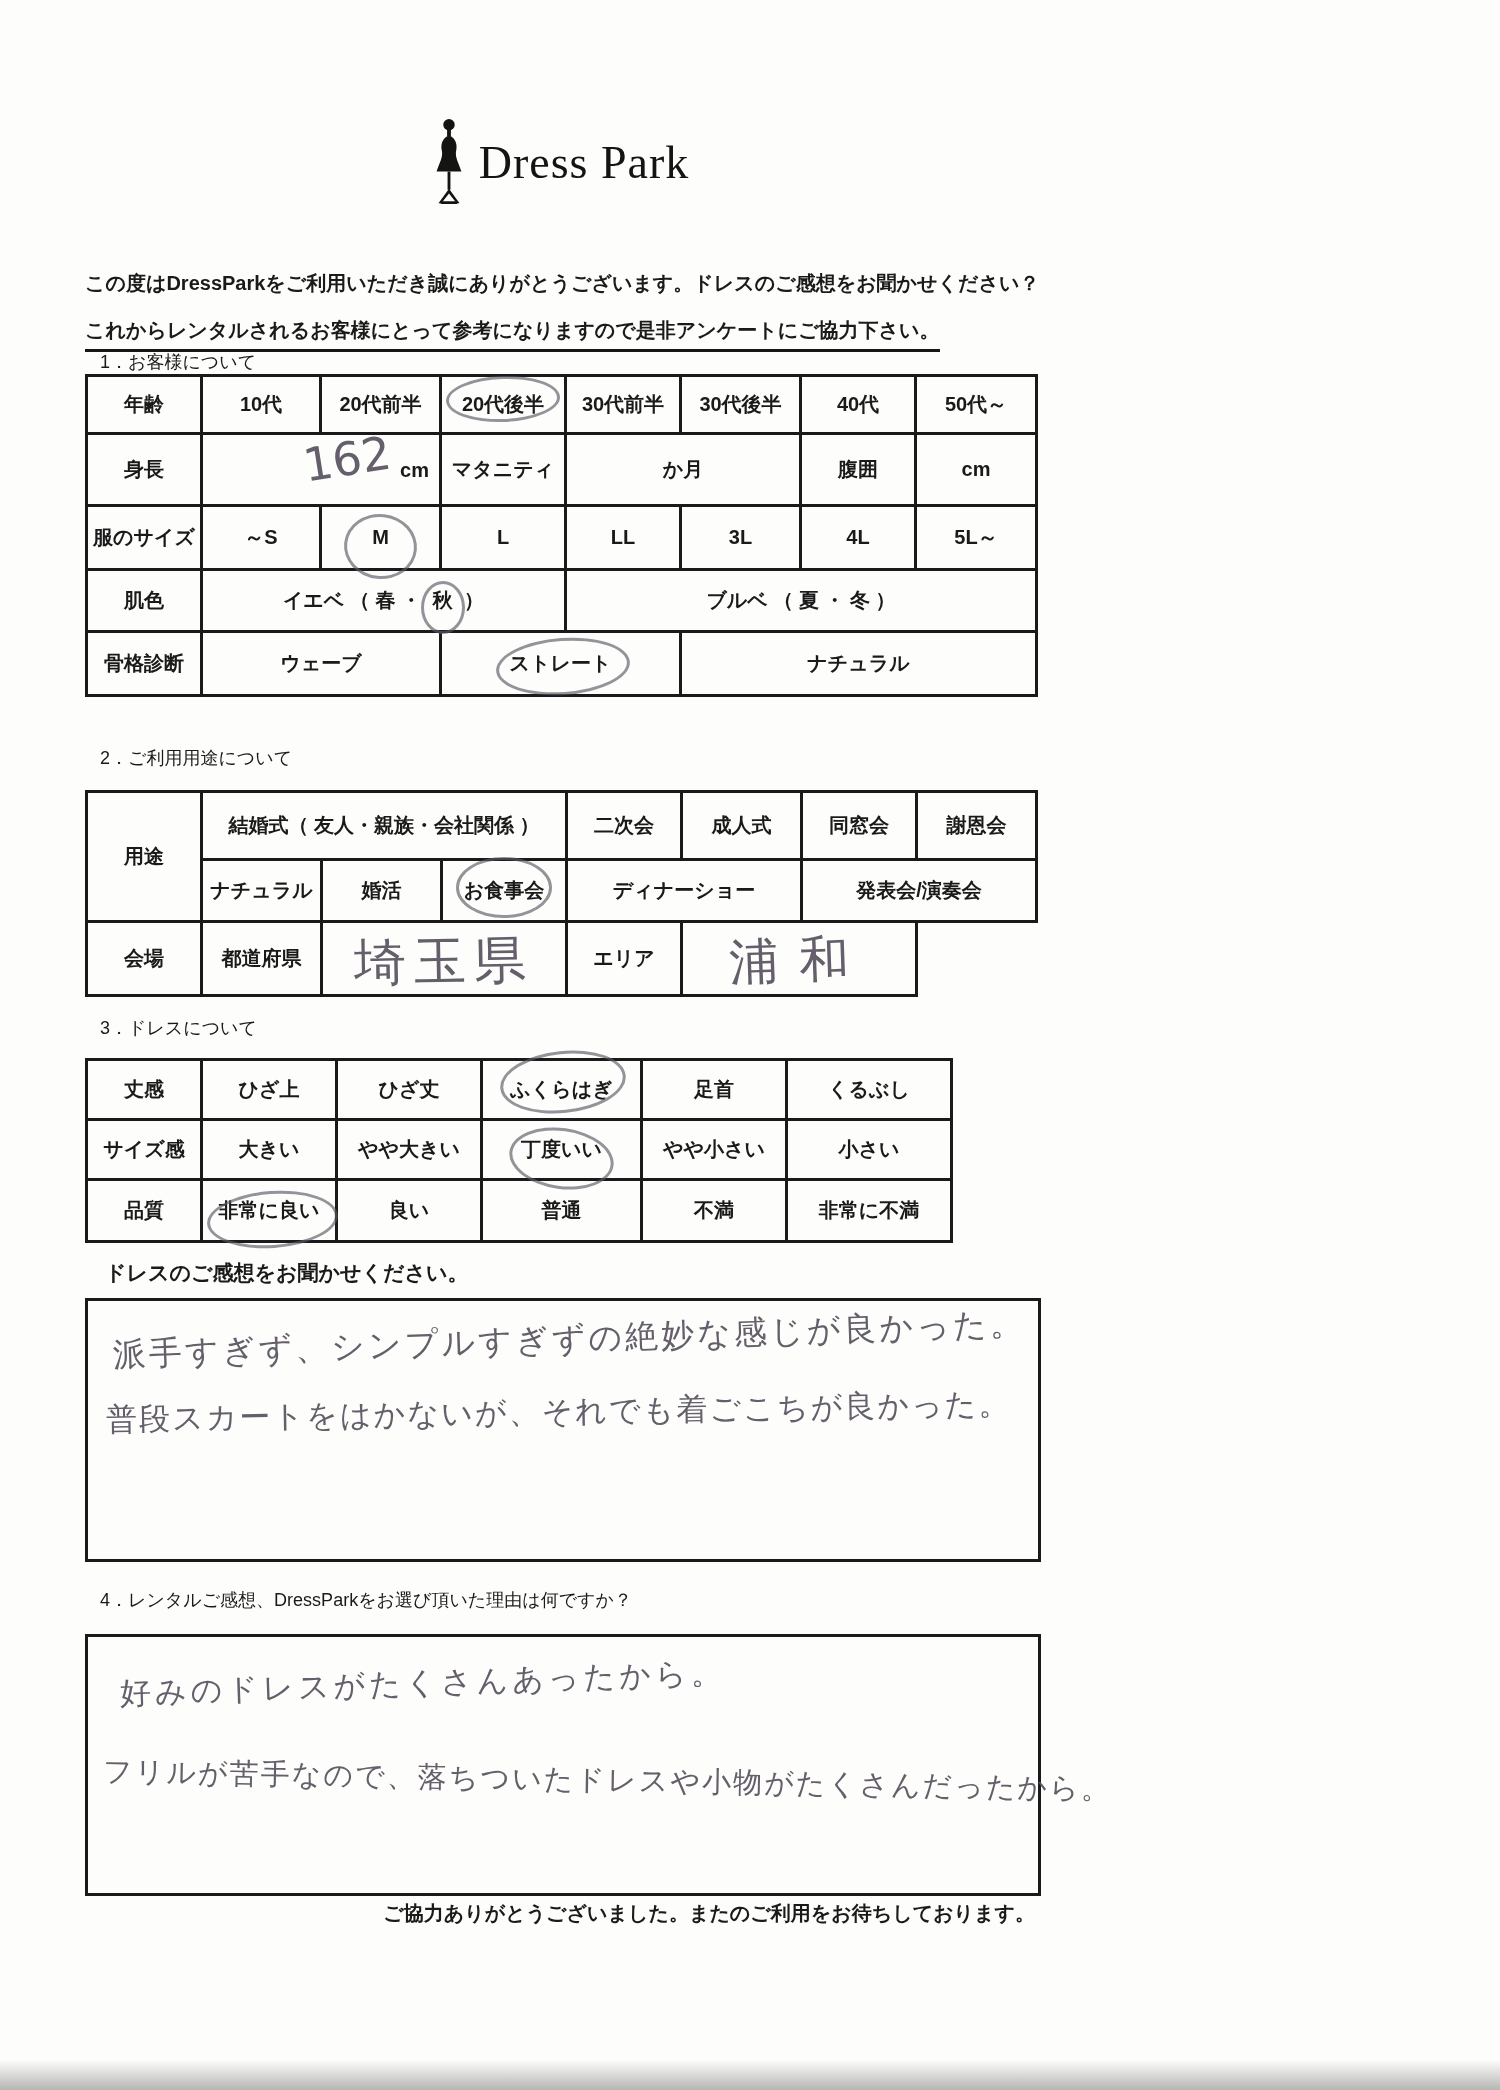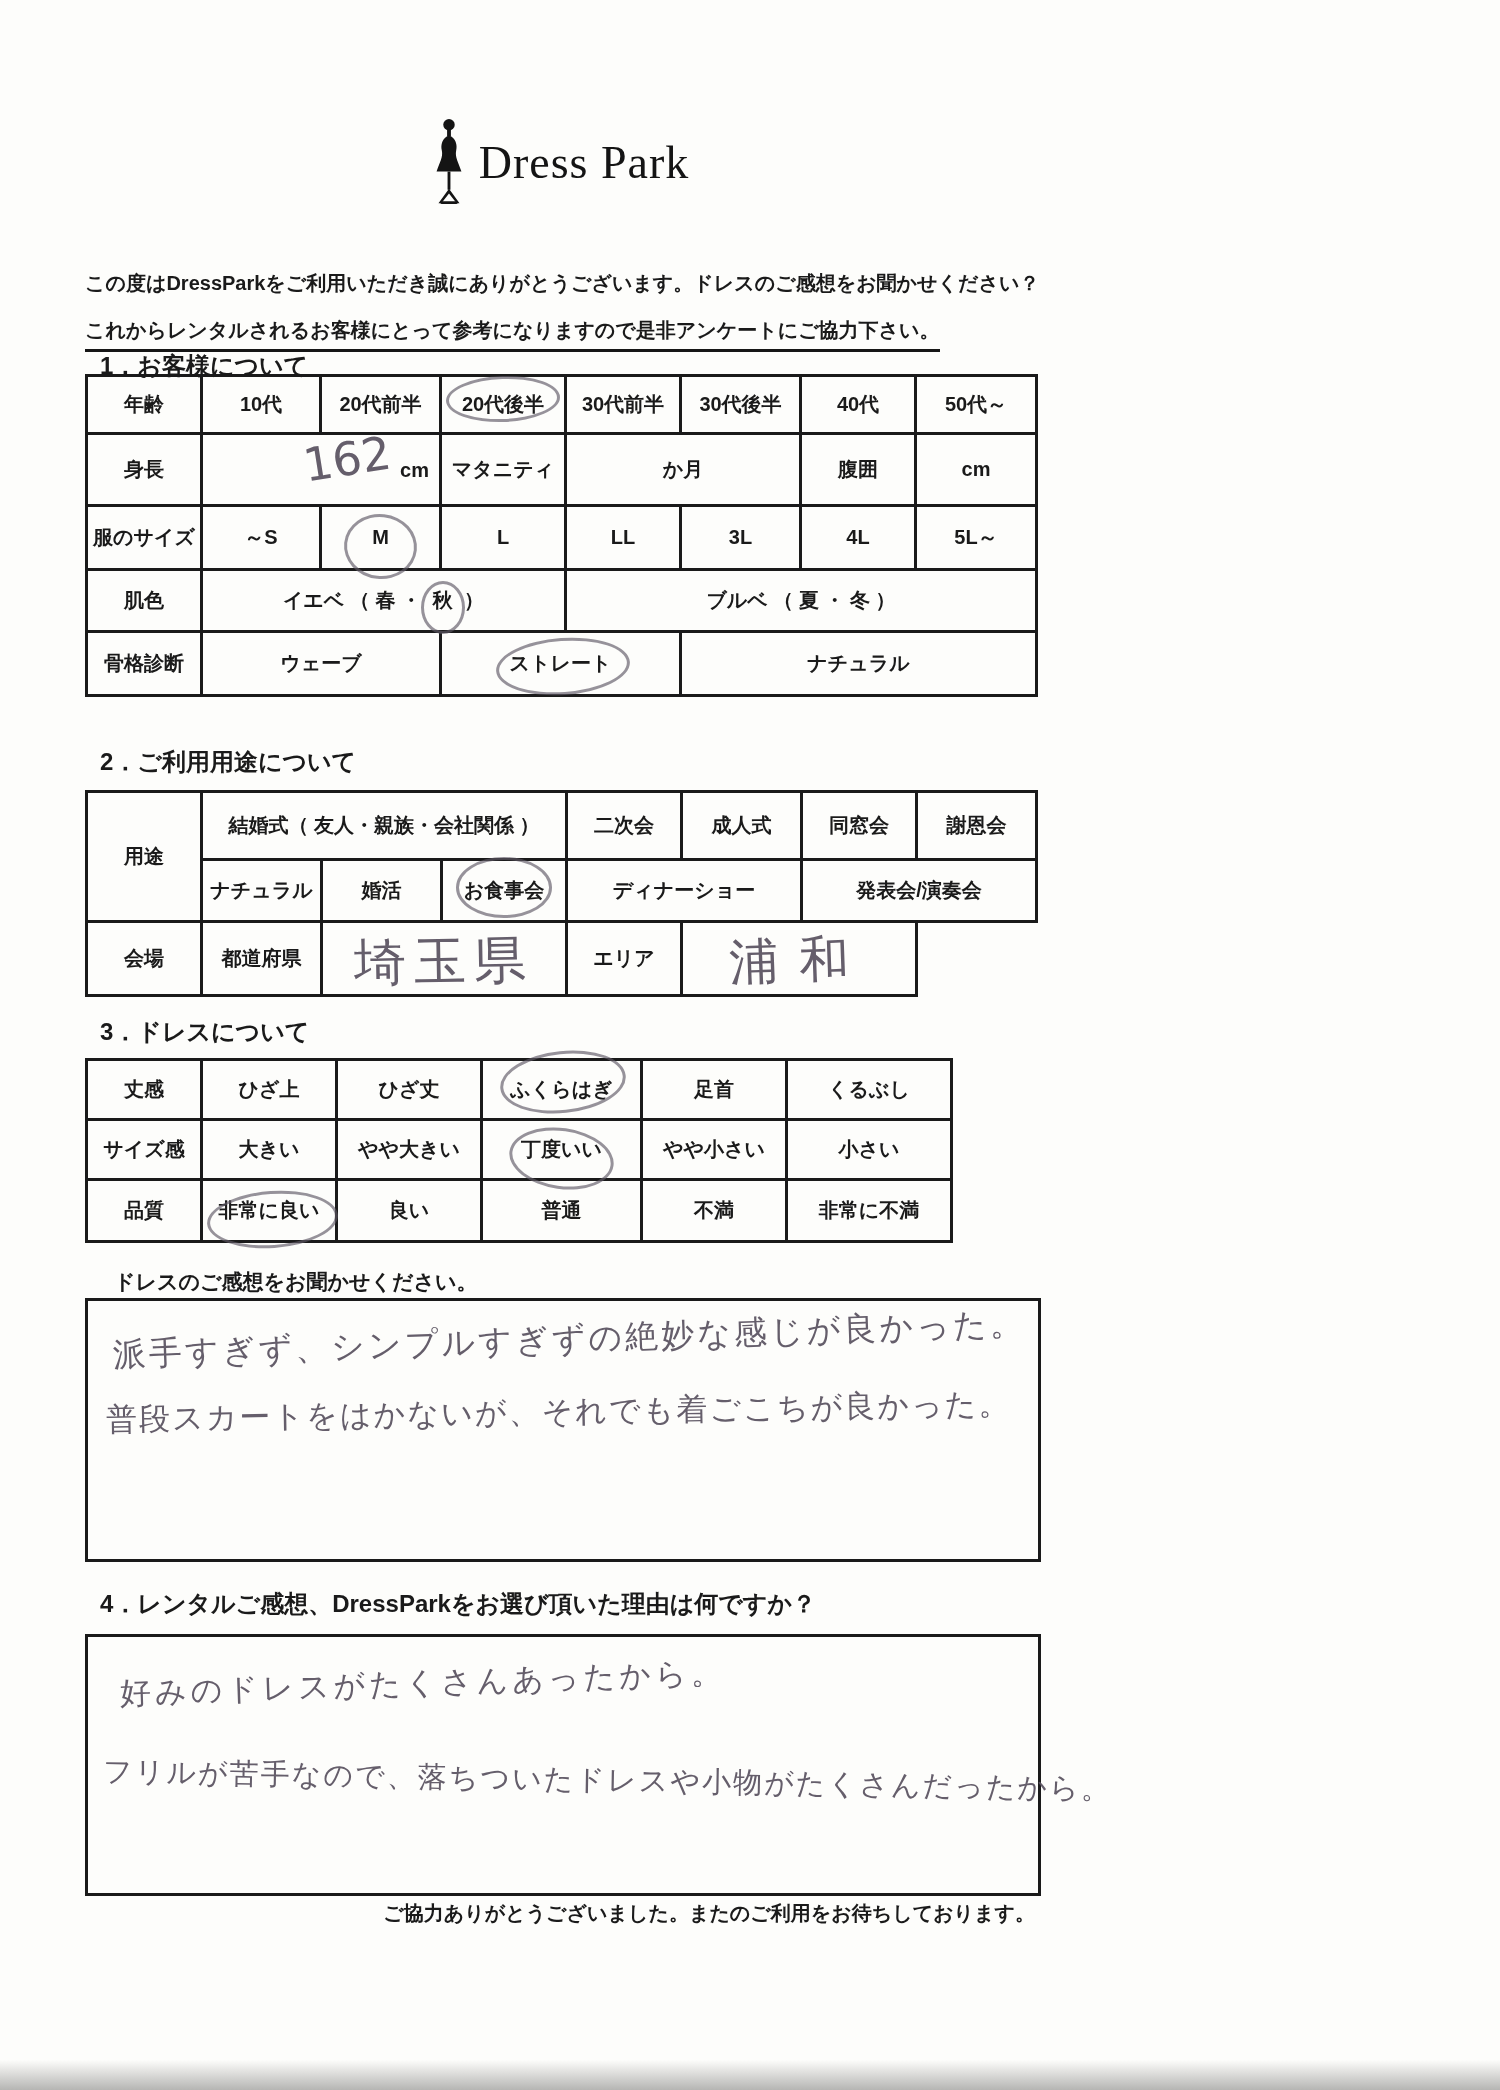--- a/index.html
+++ b/index.html
@@ -17,23 +17,23 @@
   .logo-text{font-family:"Liberation Serif","DejaVu Serif",serif;
              font-size:46px; letter-spacing:1px; color:#141414;}
   
   .intro{position:absolute; top:268px; left:85px; width:1010px;
          font-size:20px; font-weight:600; line-height:1.55;}
   .intro p{margin:0;}
   .intro .u{margin-top:16px;}
   .intro .u span{display:inline-block; font-weight:700;
                  border-bottom:3px solid #161616; padding-bottom:3px;}
   
-  .sec{position:absolute; left:100px; margin:0; font-size:24px; font-weight:700;}
+  .sec{position:absolute; left:100px; margin:0; font-size:18px; font-weight:400;}
   .sec1{top:350px;} .sec2{top:746px;} .sec3{top:1016px;}
-  .fb-prompt{position:absolute; left:100px; top:1254px; margin:14px;
+  .fb-prompt{position:absolute; left:100px; top:1254px; margin:5px;
              font-size:21px; font-weight:700;}
   .s4-title{top:1588px;}
   
   table.t{position:absolute; left:85px; border-collapse:collapse; table-layout:fixed;}
   .t1{top:374px; width:950px;}
   .t2{top:790px; width:950px;}
   .t3{top:1058px; width:865px;}
   .t th,.t td{border:3px solid #1a1a1a; text-align:center; vertical-align:middle;
               font-size:20px; font-weight:700; padding:0; overflow:visible;}
   .t .no-cell{border:none; background:transparent;}

